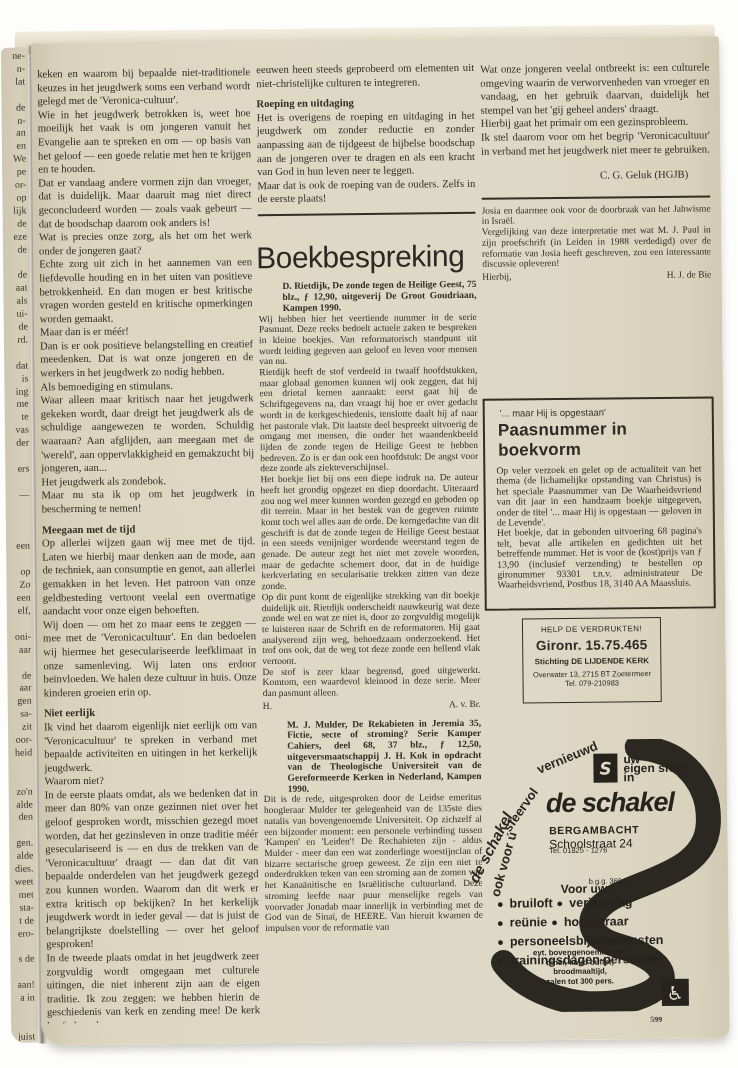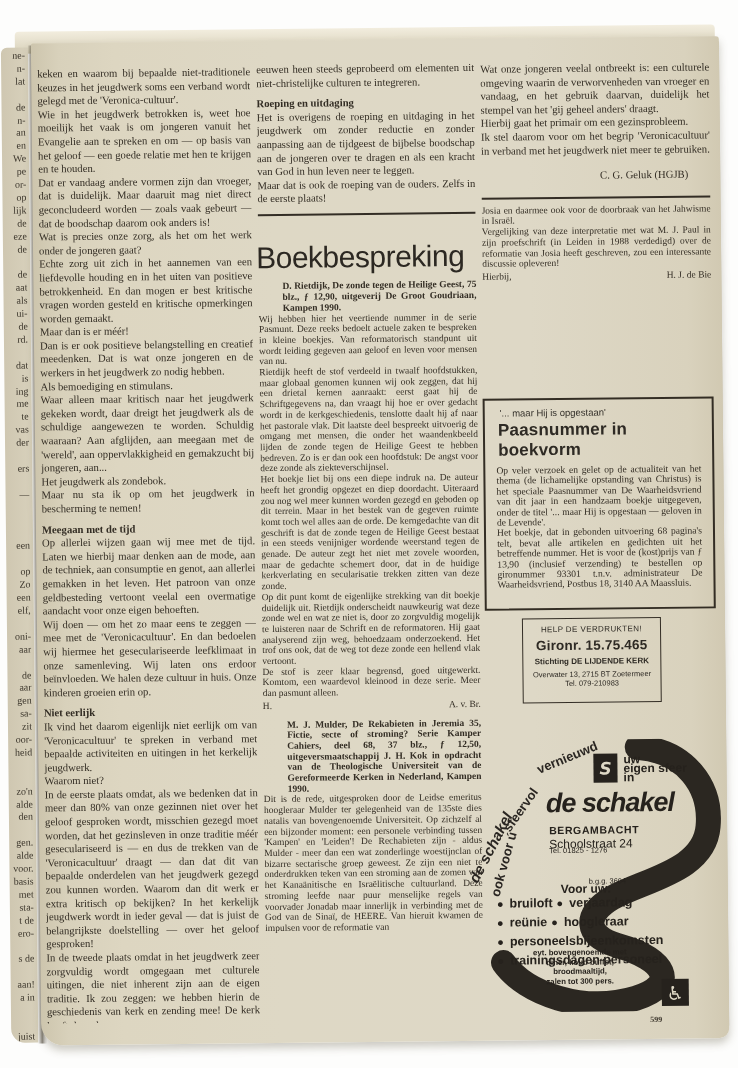--- a/index.html
+++ b/index.html
@@ -134,22 +134,22 @@
       <div class="frag-line">oor-</div>
       <div class="frag-line">heid</div>
       <div class="frag-line">&nbsp;</div>
       <div class="frag-line">&nbsp;</div>
       <div class="frag-line">zo'n</div>
       <div class="frag-line">alde</div>
       <div class="frag-line">den</div>
       <div class="frag-line">&nbsp;</div>
       <div class="frag-line">gen.</div>
       <div class="frag-line">alde</div>
-      <div class="frag-line">voor.</div>
-      <div class="frag-line">basis</div>
+      <div class="frag-line">dies.</div>
+      <div class="frag-line">weet</div>
       <div class="frag-line">met</div>
       <div class="frag-line">sta-</div>
       <div class="frag-line">t de</div>
       <div class="frag-line">ero-</div>
       <div class="frag-line">&nbsp;</div>
       <div class="frag-line">s de</div>
       <div class="frag-line">&nbsp;</div>
       <div class="frag-line">aan!</div>
       <div class="frag-line">a in</div>
       <div class="frag-line">&nbsp;</div>

